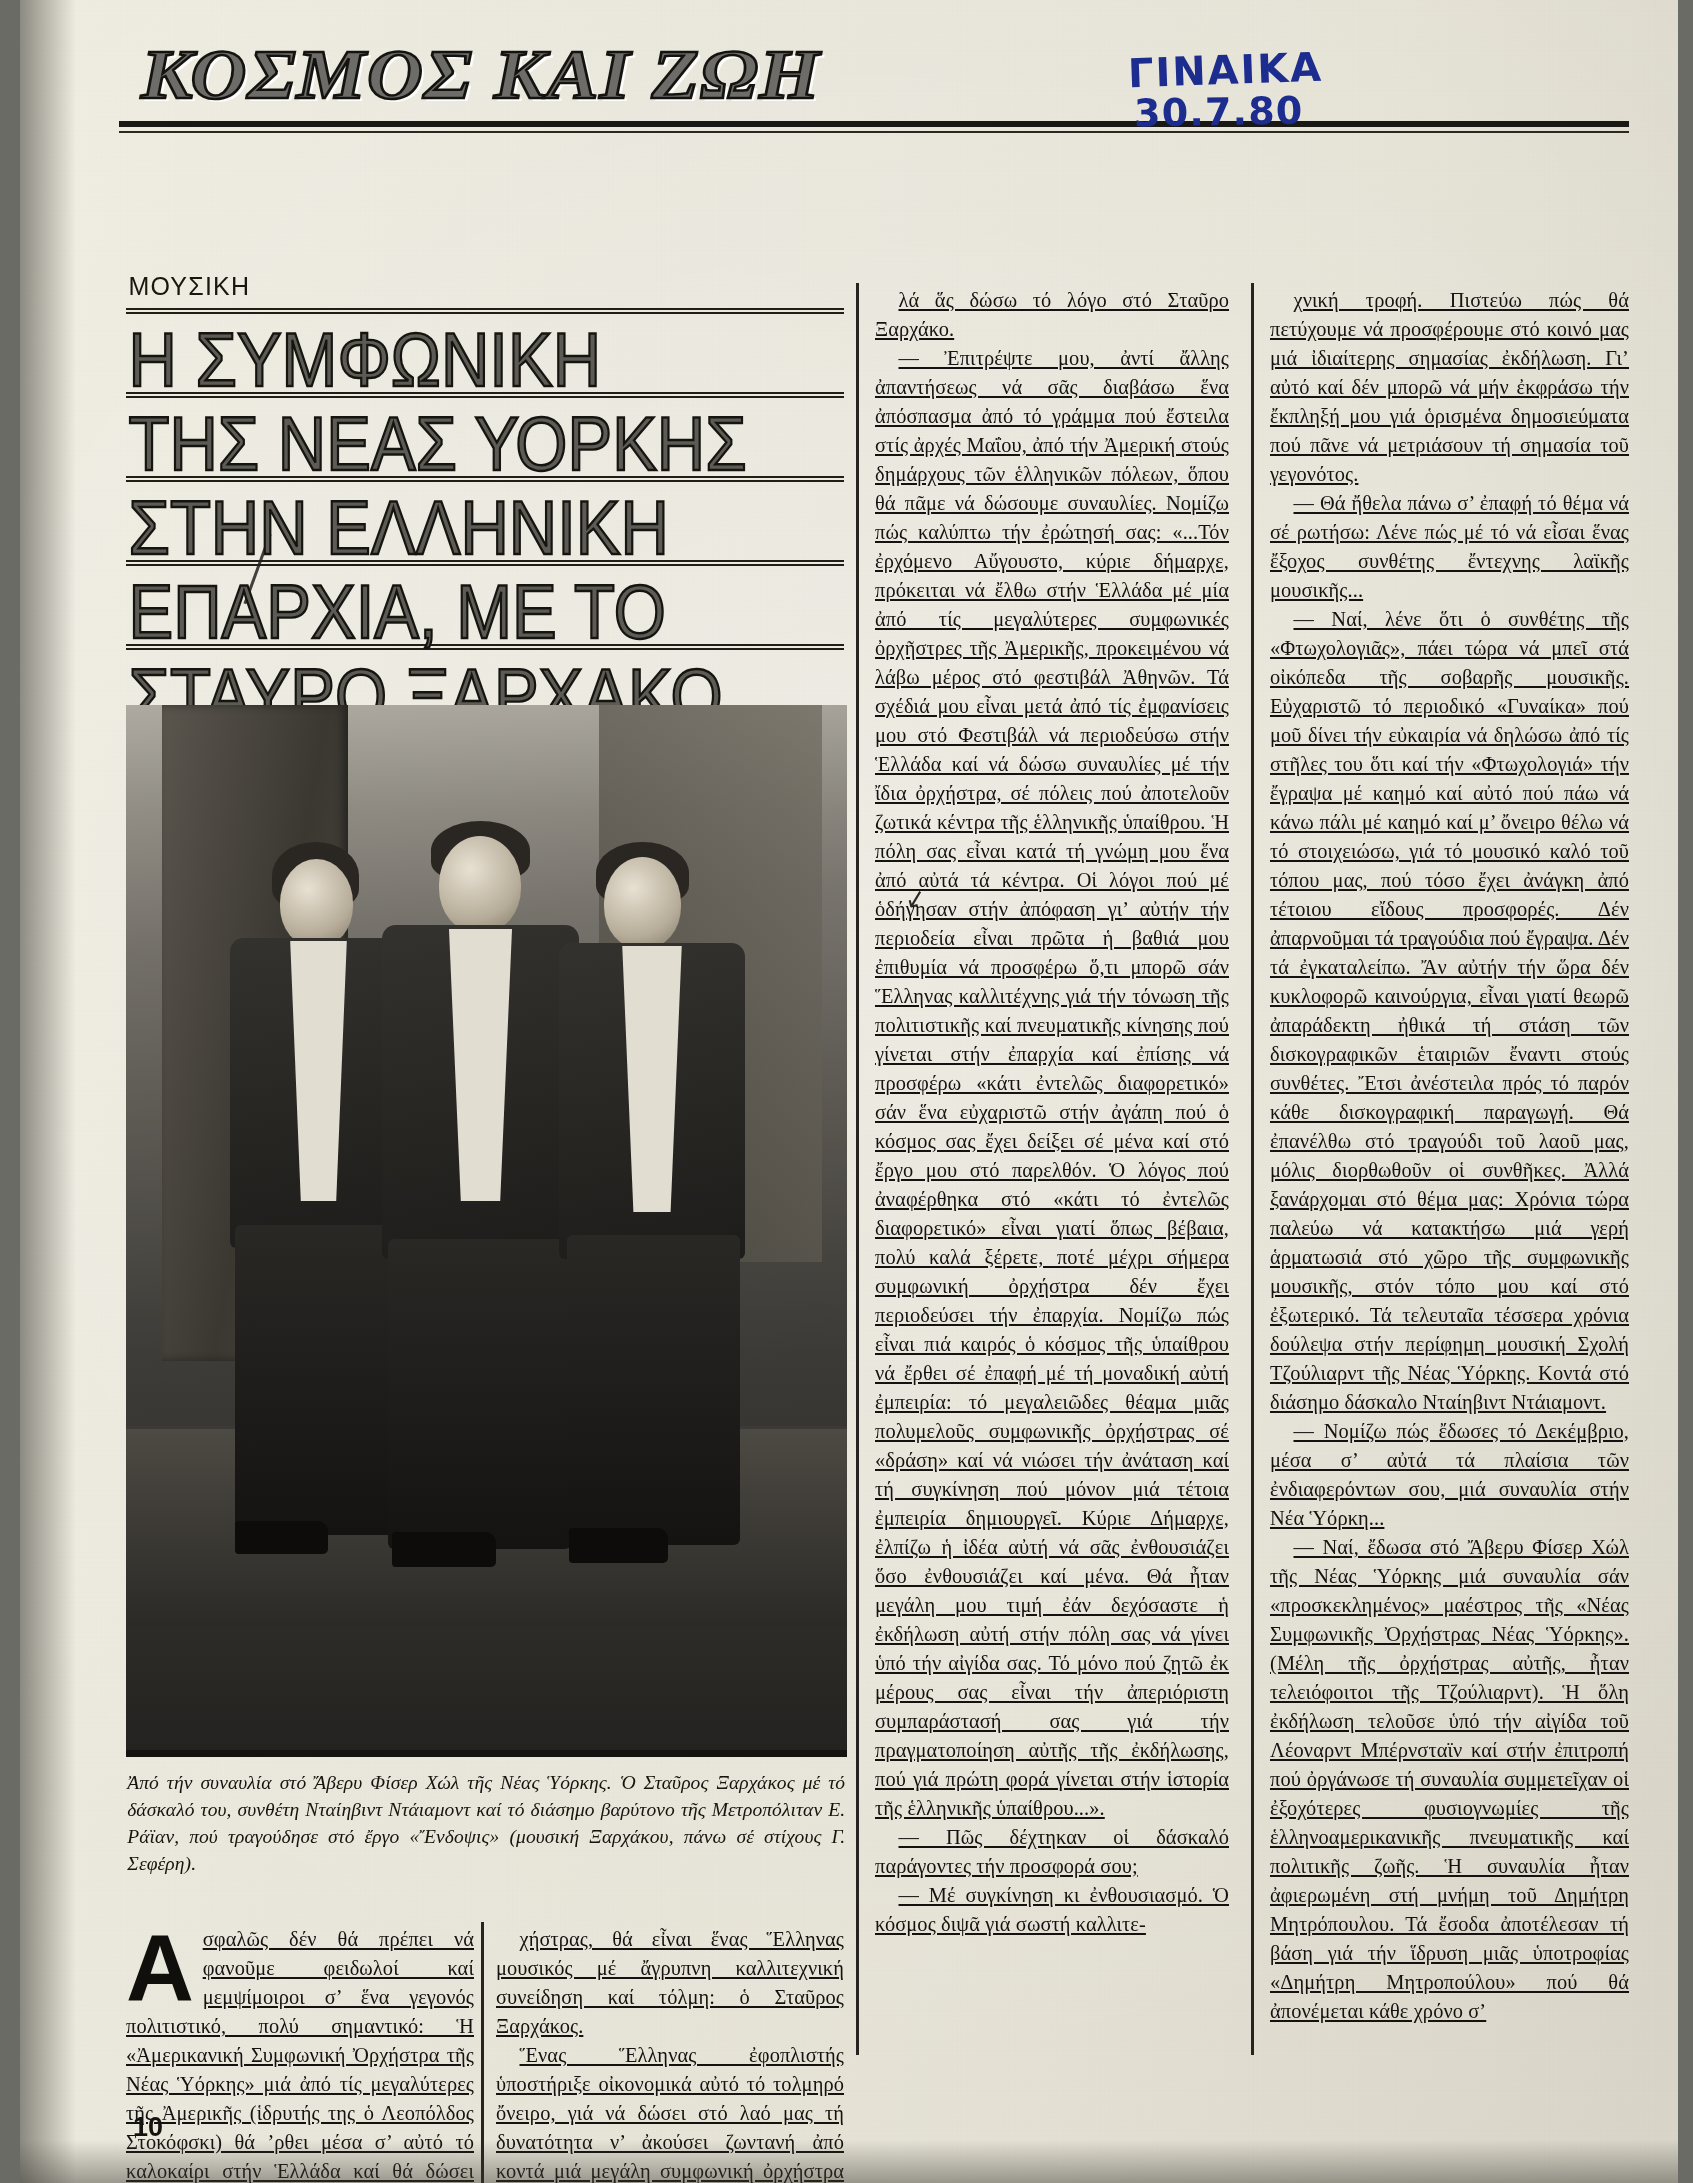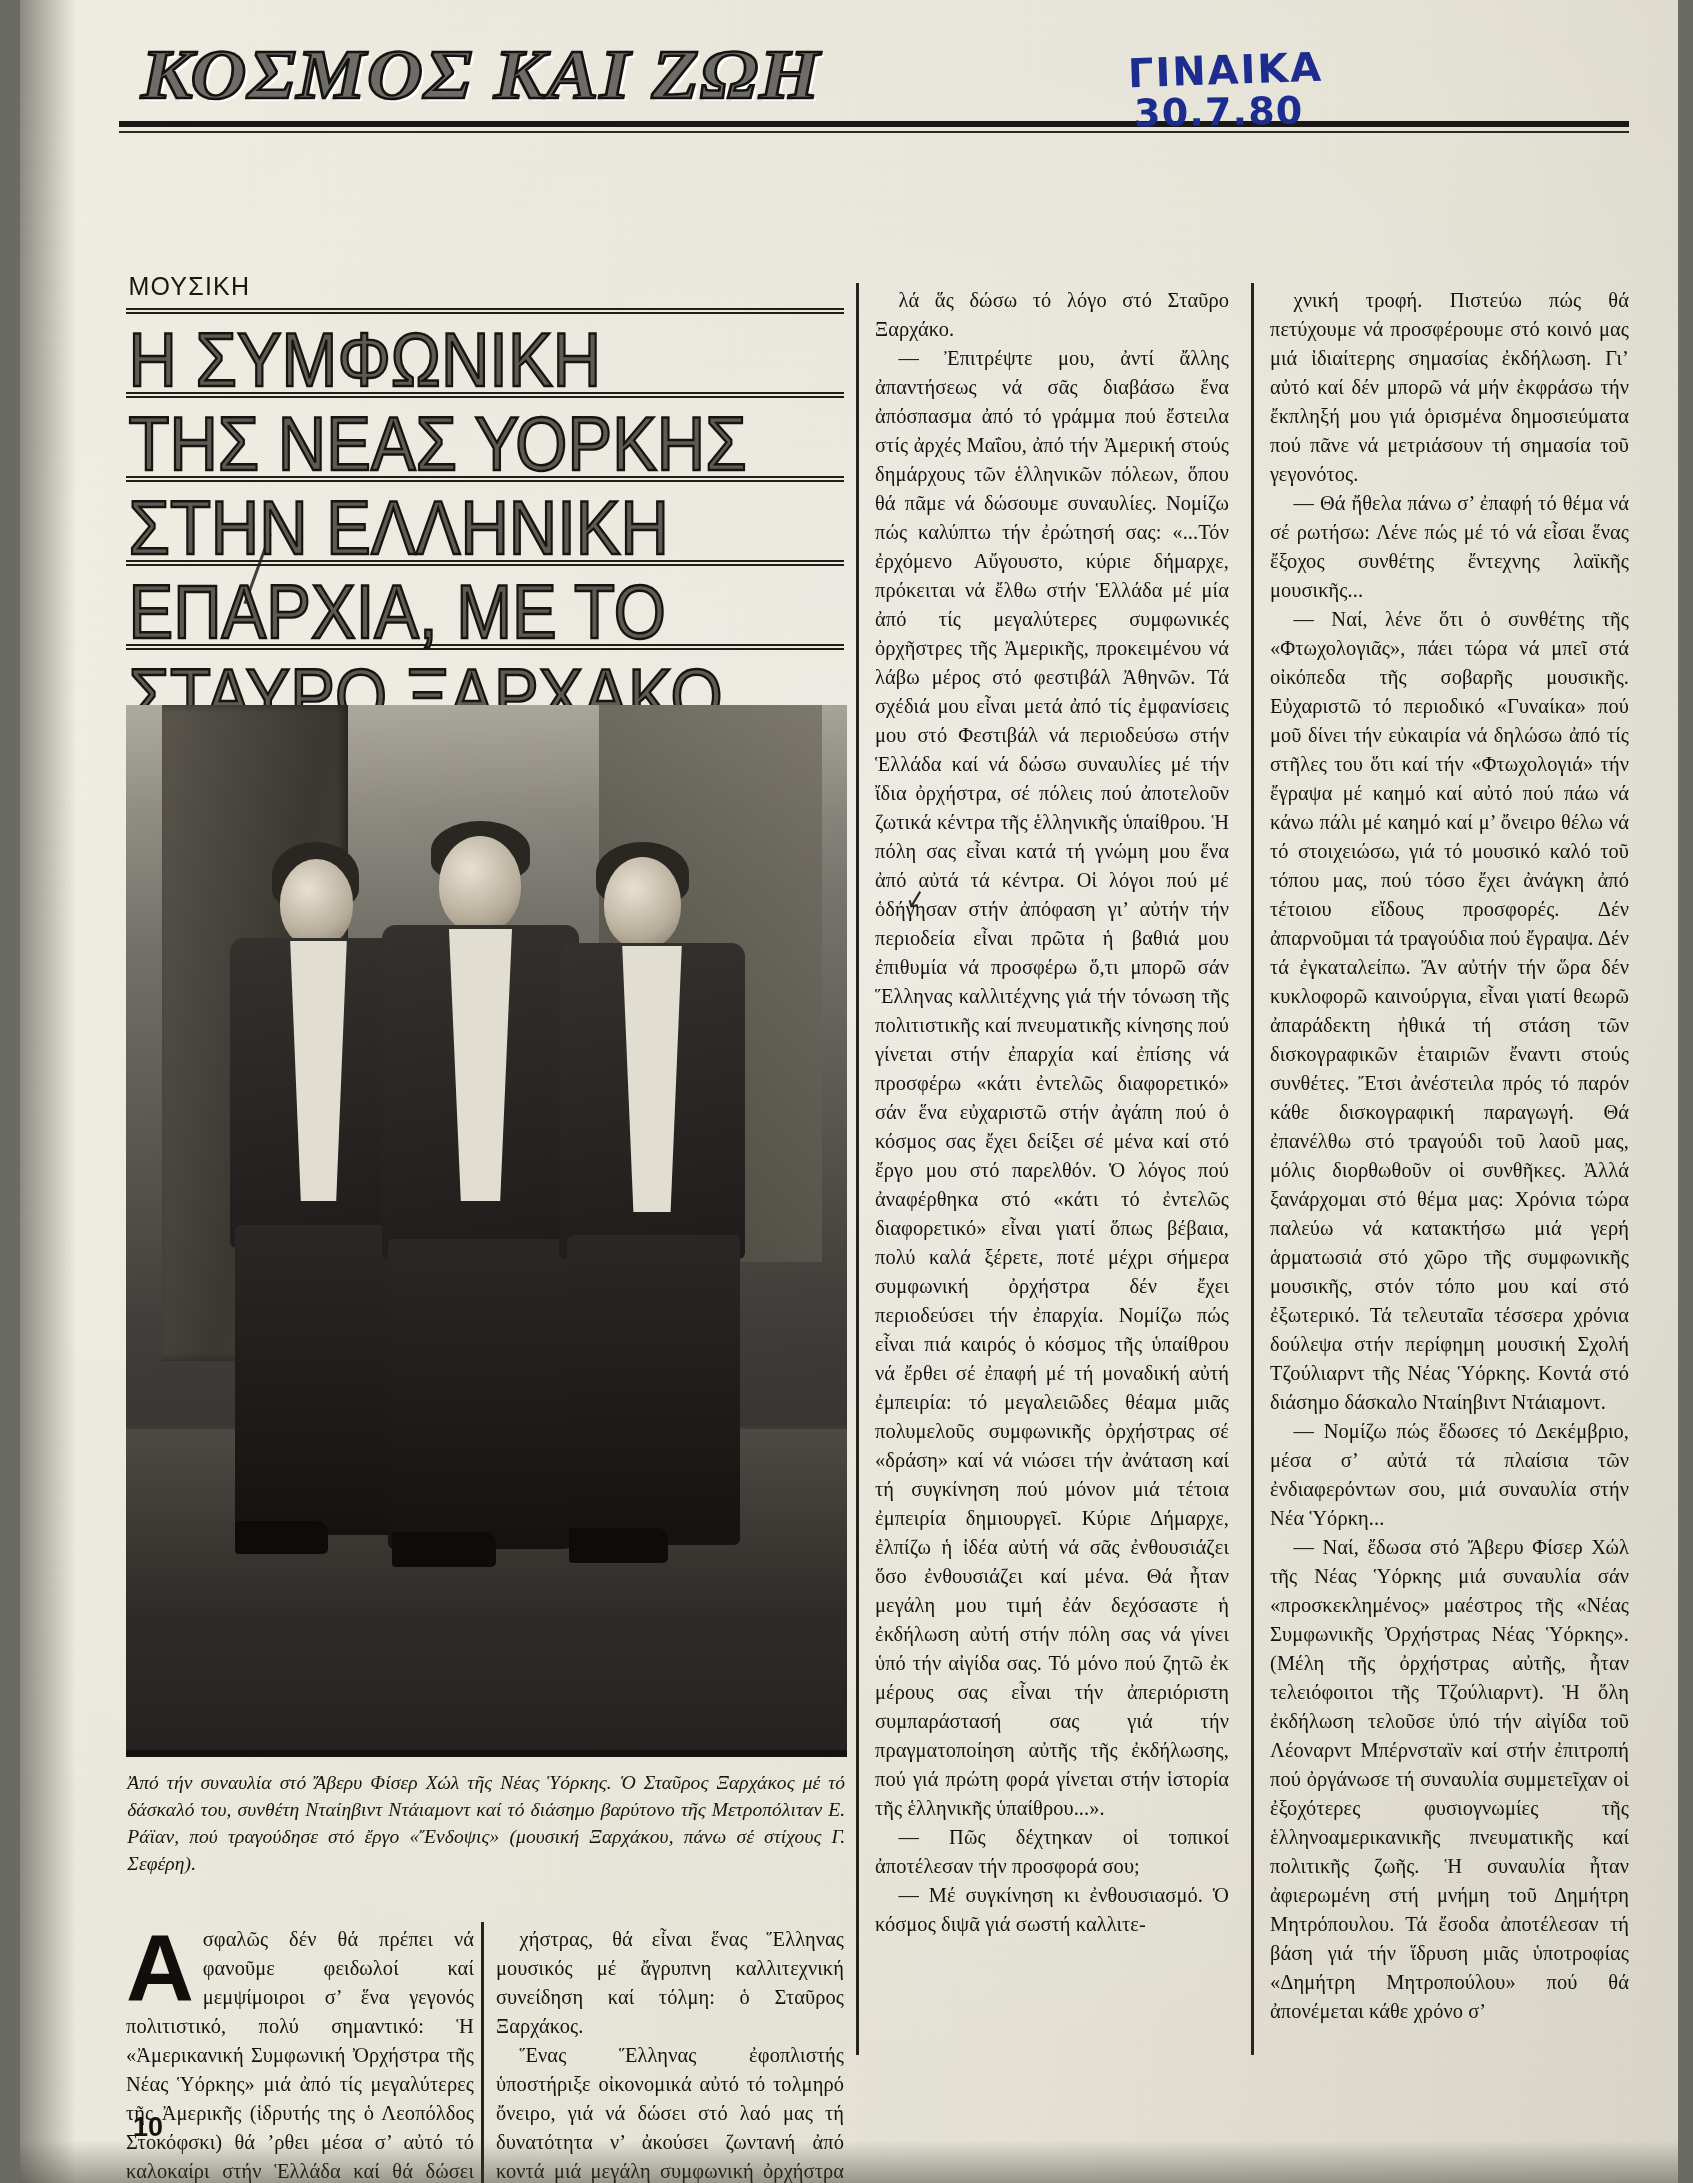--- a/index.html
+++ b/index.html
@@ -246,20 +246,21 @@
   .col {
     position: absolute;
     width: 350px;
     font-family: "Liberation Serif", serif;
     font-size: 20.4px;
     line-height: 29px;
     text-align: justify;
     color: #131210;
     letter-spacing: 0.1px;
     hyphens: manual;
+    text-decoration: underline;
   }
   .col p { margin: 0; text-indent: 23.5px; }
   .col p.noindent { text-indent: 0; }
 
   .col-1 { left: 0px;    top: 1653px; width: 348px; }
   .col-2 { left: 370px;  top: 1653px; width: 348px; }
   .col-3 { left: 749px; top: 13.6px;   width: 354px; }
   .col-4 { left: 1144px; top: 13.6px;   width: 359px; }
 
   .col-rule {
@@ -395,21 +396,21 @@
     </div>
 
     <div class="col col-2">
       <p>χήστρας, θά εἶναι ἕνας Ἕλληνας μουσικός μέ ἄγρυπνη καλλιτεχνική συνείδηση καί τόλμη: ὁ Σταῦρος Ξαρχάκος.</p>
       <p>Ἕνας Ἕλληνας ἐφοπλιστής ὑποστήριξε οἰκονομικά αὐτό τό τολμηρό ὄνειρο, γιά νά δώσει στό λαό μας τή δυνατότητα ν’ ἀκούσει ζωντανή ἀπό κοντά μιά μεγάλη συμφωνική ὀρχήστρα τοῦ ἐξωτερικοῦ. Καμιά ἑλληνική συμφωνική ὀρχήστρα δέν ἔχει βγεῖ ποτέ ἔξω ἀπό τήν Ἀθήνα ἤ τή Θεσσαλονίκη. Τό χρέος αὐτό καλύπτεται τώρα μέ τήν ἀξιέπαινη αὐτή πρωτοβουλία. Ἀλ-</p>
     </div>
 
     <div class="col col-3">
       <p>λά ἅς δώσω τό λόγο στό Σταῦρο Ξαρχάκο.</p>
       <p>— Ἐπιτρέψτε μου, ἀντί ἄλλης ἀπαντήσεως νά σᾶς διαβάσω ἕνα ἀπόσπασμα ἀπό τό γράμμα πού ἔστειλα στίς ἀρχές Μαΐου, ἀπό τήν Ἀμερική στούς δημάρχους τῶν ἑλληνικῶν πόλεων, ὅπου θά πᾶμε νά δώσουμε συναυλίες. Νομίζω πώς καλύπτω τήν ἐρώτησή σας: «...Τόν ἐρχόμενο Αὔγουστο, κύριε δήμαρχε, πρόκειται νά ἔλθω στήν Ἑλλάδα μέ μία ἀπό τίς μεγαλύτερες συμφωνικές ὀρχῆστρες τῆς Ἀμερικῆς, προκειμένου νά λάβω μέρος στό φεστιβάλ Ἀθηνῶν. Τά σχέδιά μου εἶναι μετά ἀπό τίς ἐμφανίσεις μου στό Φεστιβάλ νά περιοδεύσω στήν Ἑλλάδα καί νά δώσω συναυλίες μέ τήν ἴδια ὀρχήστρα, σέ πόλεις πού ἀποτελοῦν ζωτικά κέντρα τῆς ἑλληνικῆς ὑπαίθρου. Ἡ πόλη σας εἶναι κατά τή γνώμη μου ἕνα ἀπό αὐτά τά κέντρα. Οἱ λόγοι πού μέ ὁδήγησαν στήν ἀπόφαση γι’ αὐτήν τήν περιοδεία εἶναι πρῶτα ἡ βαθιά μου ἐπιθυμία νά προσφέρω ὅ,τι μπορῶ σάν Ἕλληνας καλλιτέχνης γιά τήν τόνωση τῆς πολιτιστικῆς καί πνευματικῆς κίνησης πού γίνεται στήν ἐπαρχία καί ἐπίσης νά προσφέρω «κάτι ἐντελῶς διαφορετικό» σάν ἕνα εὐχαριστῶ στήν ἀγάπη πού ὁ κόσμος σας ἔχει δείξει σέ μένα καί στό ἔργο μου στό παρελθόν. Ὁ λόγος πού ἀναφέρθηκα στό «κάτι τό ἐντελῶς διαφορετικό» εἶναι γιατί ὅπως βέβαια, πολύ καλά ξέρετε, ποτέ μέχρι σήμερα συμφωνική ὀρχήστρα δέν ἔχει περιοδεύσει τήν ἐπαρχία. Νομίζω πώς εἶναι πιά καιρός ὁ κόσμος τῆς ὑπαίθρου νά ἔρθει σέ ἐπαφή μέ τή μοναδική αὐτή ἐμπειρία: τό μεγαλειῶδες θέαμα μιᾶς πολυμελοῦς συμφωνικῆς ὀρχήστρας σέ «δράση» καί νά νιώσει τήν ἀνάταση καί τή συγκίνηση πού μόνον μιά τέτοια ἐμπειρία δημιουργεῖ. Κύριε Δήμαρχε, ἐλπίζω ἡ ἰδέα αὐτή νά σᾶς ἐνθουσιάζει ὅσο ἐνθουσιάζει καί μένα. Θά ἦταν μεγάλη μου τιμή ἐάν δεχόσαστε ἡ ἐκδήλωση αὐτή στήν πόλη σας νά γίνει ὑπό τήν αἰγίδα σας. Τό μόνο πού ζητῶ ἐκ μέρους σας εἶναι τήν ἀπεριόριστη συμπαράστασή σας γιά τήν πραγματοποίηση αὐτῆς τῆς ἐκδήλωσης, πού γιά πρώτη φορά γίνεται στήν ἱστορία τῆς ἑλληνικῆς ὑπαίθρου...».</p>
-      <p>— Πῶς δέχτηκαν οἱ τοπικοί ἀποτέλεσαν τήν προσφορά σου;</p>
+      <p>— Πῶς δέχτηκαν οἱ δάσκαλό παράγοντες τήν προσφορά σου;</p>
       <p>— Μέ συγκίνηση κι ἐνθουσιασμό. Ὁ κόσμος διψᾶ γιά σωστή καλλιτε-</p>
     </div>
 
     <div class="col col-4">
       <p>χνική τροφή. Πιστεύω πώς θά πετύχουμε νά προσφέρουμε στό κοινό μας μιά ἰδιαίτερης σημασίας ἐκδήλωση. Γι’ αὐτό καί δέν μπορῶ νά μήν ἐκφράσω τήν ἔκπληξή μου γιά ὁρισμένα δημοσιεύματα πού πᾶνε νά μετριάσουν τή σημασία τοῦ γεγονότος.</p>
       <p>— Θά ἤθελα πάνω σ’ ἐπαφή τό θέμα νά σέ ρωτήσω: Λένε πώς μέ τό νά εἶσαι ἕνας ἔξοχος συνθέτης ἔντεχνης λαϊκῆς μουσικῆς...</p>
       <p>— Ναί, λένε ὅτι ὁ συνθέτης τῆς «Φτωχολογιᾶς», πάει τώρα νά μπεῖ στά οἰκόπεδα τῆς σοβαρῆς μουσικῆς. Εὐχαριστῶ τό περιοδικό «Γυναίκα» πού μοῦ δίνει τήν εὐκαιρία νά δηλώσω ἀπό τίς στῆλες του ὅτι καί τήν «Φτωχολογιά» τήν ἔγραψα μέ καημό καί αὐτό πού πάω νά κάνω πάλι μέ καημό καί μ’ ὄνειρο θέλω νά τό στοιχειώσω, γιά τό μουσικό καλό τοῦ τόπου μας, πού τόσο ἔχει ἀνάγκη ἀπό τέτοιου εἴδους προσφορές. Δέν ἀπαρνοῦμαι τά τραγούδια πού ἔγραψα. Δέν τά ἐγκαταλείπω. Ἄν αὐτήν τήν ὥρα δέν κυκλοφορῶ καινούργια, εἶναι γιατί θεωρῶ ἀπαράδεκτη ἠθικά τή στάση τῶν δισκογραφικῶν ἑταιριῶν ἔναντι στούς συνθέτες. Ἔτσι ἀνέστειλα πρός τό παρόν κάθε δισκογραφική παραγωγή. Θά ἐπανέλθω στό τραγούδι τοῦ λαοῦ μας, μόλις διορθωθοῦν οἱ συνθῆκες. Ἀλλά ξανάρχομαι στό θέμα μας: Χρόνια τώρα παλεύω νά κατακτήσω μιά γερή ἁρματωσιά στό χῶρο τῆς συμφωνικῆς μουσικῆς, στόν τόπο μου καί στό ἐξωτερικό. Τά τελευταῖα τέσσερα χρόνια δούλεψα στήν περίφημη μουσική Σχολή Τζούλιαρντ τῆς Νέας Ὑόρκης. Κοντά στό διάσημο δάσκαλο Νταίηβιντ Ντάιαμοντ.</p>
       <p>— Νομίζω πώς ἔδωσες τό Δεκέμβριο, μέσα σ’ αὐτά τά πλαίσια τῶν ἐνδιαφερόντων σου, μιά συναυλία στήν Νέα Ὑόρκη...</p>
       <p>— Ναί, ἔδωσα στό Ἄβερυ Φίσερ Χώλ τῆς Νέας Ὑόρκης μιά συναυλία σάν «προσκεκλημένος» μαέστρος τῆς «Νέας Συμφωνικῆς Ὀρχήστρας Νέας Ὑόρκης». (Μέλη τῆς ὀρχήστρας αὐτῆς, ἦταν τελειόφοιτοι τῆς Τζούλιαρντ). Ἡ ὅλη ἐκδήλωση τελοῦσε ὑπό τήν αἰγίδα τοῦ Λέοναρντ Μπέρνσταϊν καί στήν ἐπιτροπή πού ὀργάνωσε τή συναυλία συμμετεῖχαν οἱ ἐξοχότερες φυσιογνωμίες τῆς ἑλληνοαμερικανικῆς πνευματικῆς καί πολιτικῆς ζωῆς. Ἡ συναυλία ἦταν ἀφιερωμένη στή μνήμη τοῦ Δημήτρη Μητρόπουλου. Τά ἔσοδα ἀποτέλεσαν τή βάση γιά τήν ἵδρυση μιᾶς ὑποτροφίας «Δημήτρη Μητροπούλου» πού θά ἀπονέμεται κάθε χρόνο σ’</p>
     </div>

